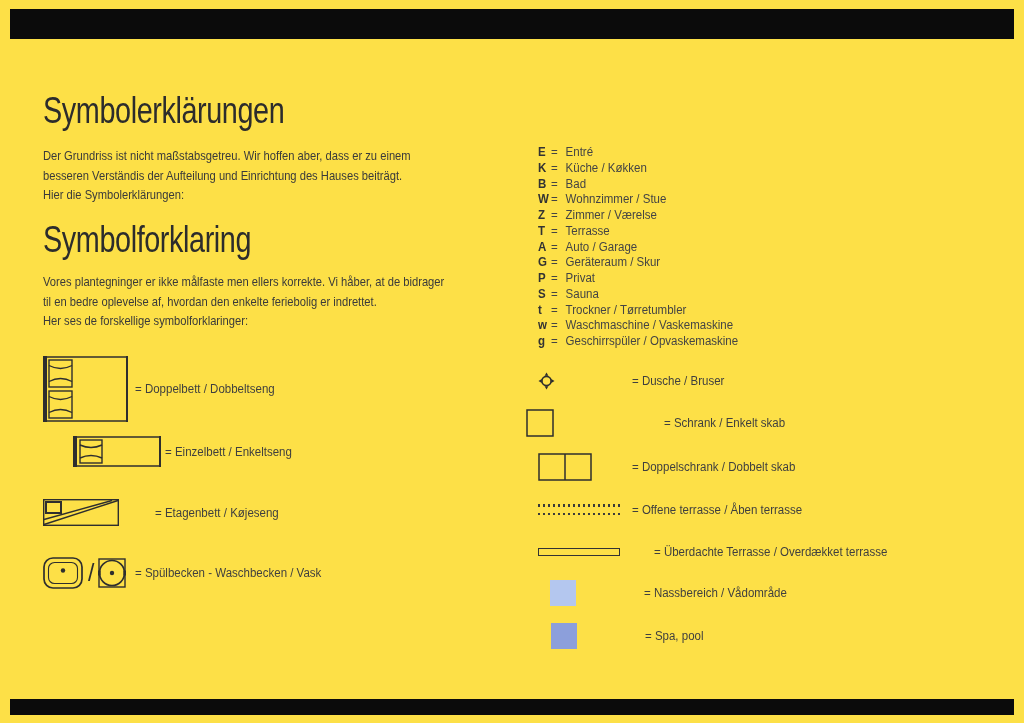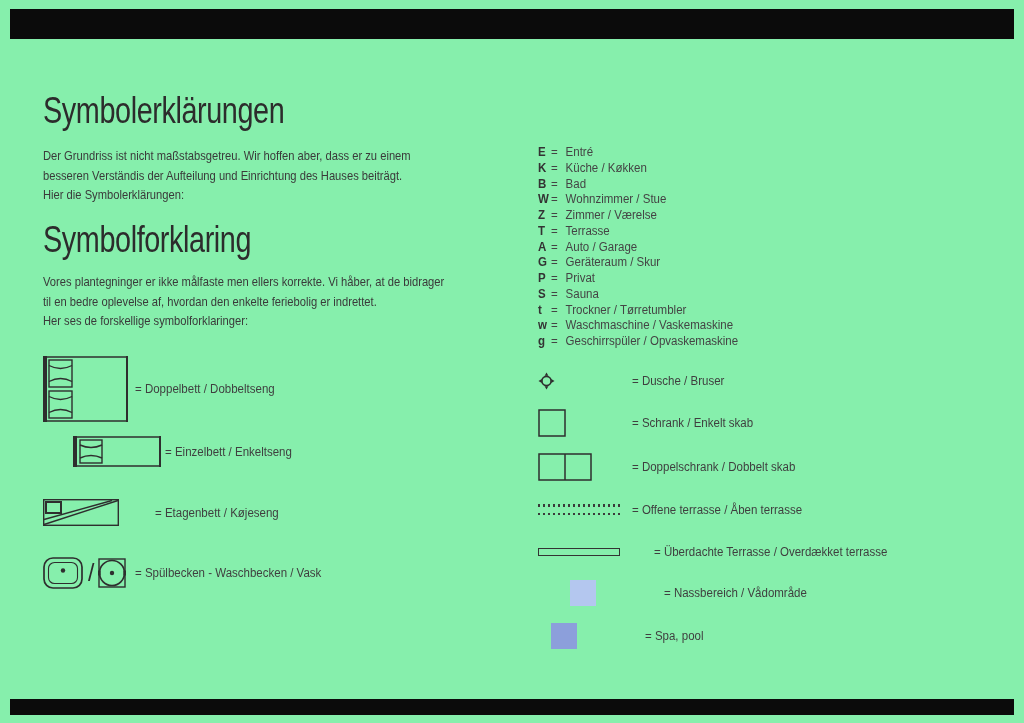--- a/index.html
+++ b/index.html
@@ -1,16 +1,16 @@
 <!DOCTYPE html>
 <html><head>
 <meta charset="utf-8">
 <style>
   html,body{margin:0;padding:0;background:#ffffff;}
-  .page{position:relative;width:1024px;height:723px;background:#86efac;overflow:hidden;
+  .page{position:relative;width:1024px;height:723px;background:#fde047;overflow:hidden;
         font-family:"Liberation Sans",sans-serif;color:#3a3a3a;}
   .bar{position:absolute;left:10px;width:1004px;background:#0b0b0b;}
   .bar.top{top:9px;height:30px;}
   .bar.bottom{top:699px;height:16px;}
   .title{position:absolute;left:43px;margin:0;font-size:36px;font-weight:normal;color:#2c2c2c;
          letter-spacing:-0.5px;transform:scaleX(0.8);transform-origin:0 0;white-space:nowrap;}
   .para{position:absolute;left:43px;font-size:13px;line-height:19.5px;color:#3a3a3a;
         transform:scaleX(0.86);transform-origin:0 0;}
   .para div{white-space:nowrap;}
   .codes{position:absolute;left:538px;top:145px;font-size:12.5px;line-height:15.75px;
@@ -200,21 +200,21 @@
         <circle cx="8.5" cy="9" r="4.6"></circle>
         <path d="M8.5,0.5 L6.6,3.8 L10.4,3.8 Z" fill="#2e2e2e" stroke="none"></path>
         <path d="M8.5,17.5 L6.6,14.2 L10.4,14.2 Z" fill="#2e2e2e" stroke="none"></path>
         <path d="M0.5,9 L3.8,7.1 L3.8,10.9 Z" fill="#2e2e2e" stroke="none"></path>
         <path d="M16.5,9 L13.2,7.1 L13.2,10.9 Z" fill="#2e2e2e" stroke="none"></path>
       </svg>
     </div>
     <div class="sym-label">= Dusche / Bruser</div>
   </div>
 
-  <div class="sym-row right" style="left:538px;top:409px;height:28px;">
+  <div class="sym-row right" style="left:526px;top:409px;height:28px;gap:44px;">
     <div class="sym-cell">
       <svg width="28" height="28" viewBox="0 0 28 28" fill="none" stroke="#2e2e2e" stroke-width="1.5">
         <rect x="1" y="1" width="26" height="26"></rect>
       </svg>
     </div>
     <div class="sym-label">= Schrank / Enkelt skab</div>
   </div>
 
   <div class="sym-row right" style="left:538px;top:453px;height:28px;">
     <div class="sym-cell">
@@ -236,21 +236,21 @@
     <div class="sym-label">= Offene terrasse / Åben terrasse</div>
   </div>
 
   <div class="sym-row right" style="left:538px;top:547px;height:10px;gap:22px;">
     <div class="sym-cell">
       <div class="covered"></div>
     </div>
     <div class="sym-label">= Überdachte Terrasse / Overdækket terrasse</div>
   </div>
 
-  <div class="sym-row right" style="left:570px;top:580px;height:26px;">
+  <div class="sym-row right" style="left:550px;top:580px;height:26px;">
     <div class="sym-cell">
       <div class="swatch" style="background: rgb(180, 199, 239);"></div>
     </div>
     <div class="sym-label">= Nassbereich / Vådområde</div>
   </div>
 
   <div class="sym-row right" style="left:538px;top:623px;height:26px;padding-left:13px;">
     <div class="sym-cell">
       <div class="swatch" style="background: rgb(140, 159, 219);"></div>
     </div>

